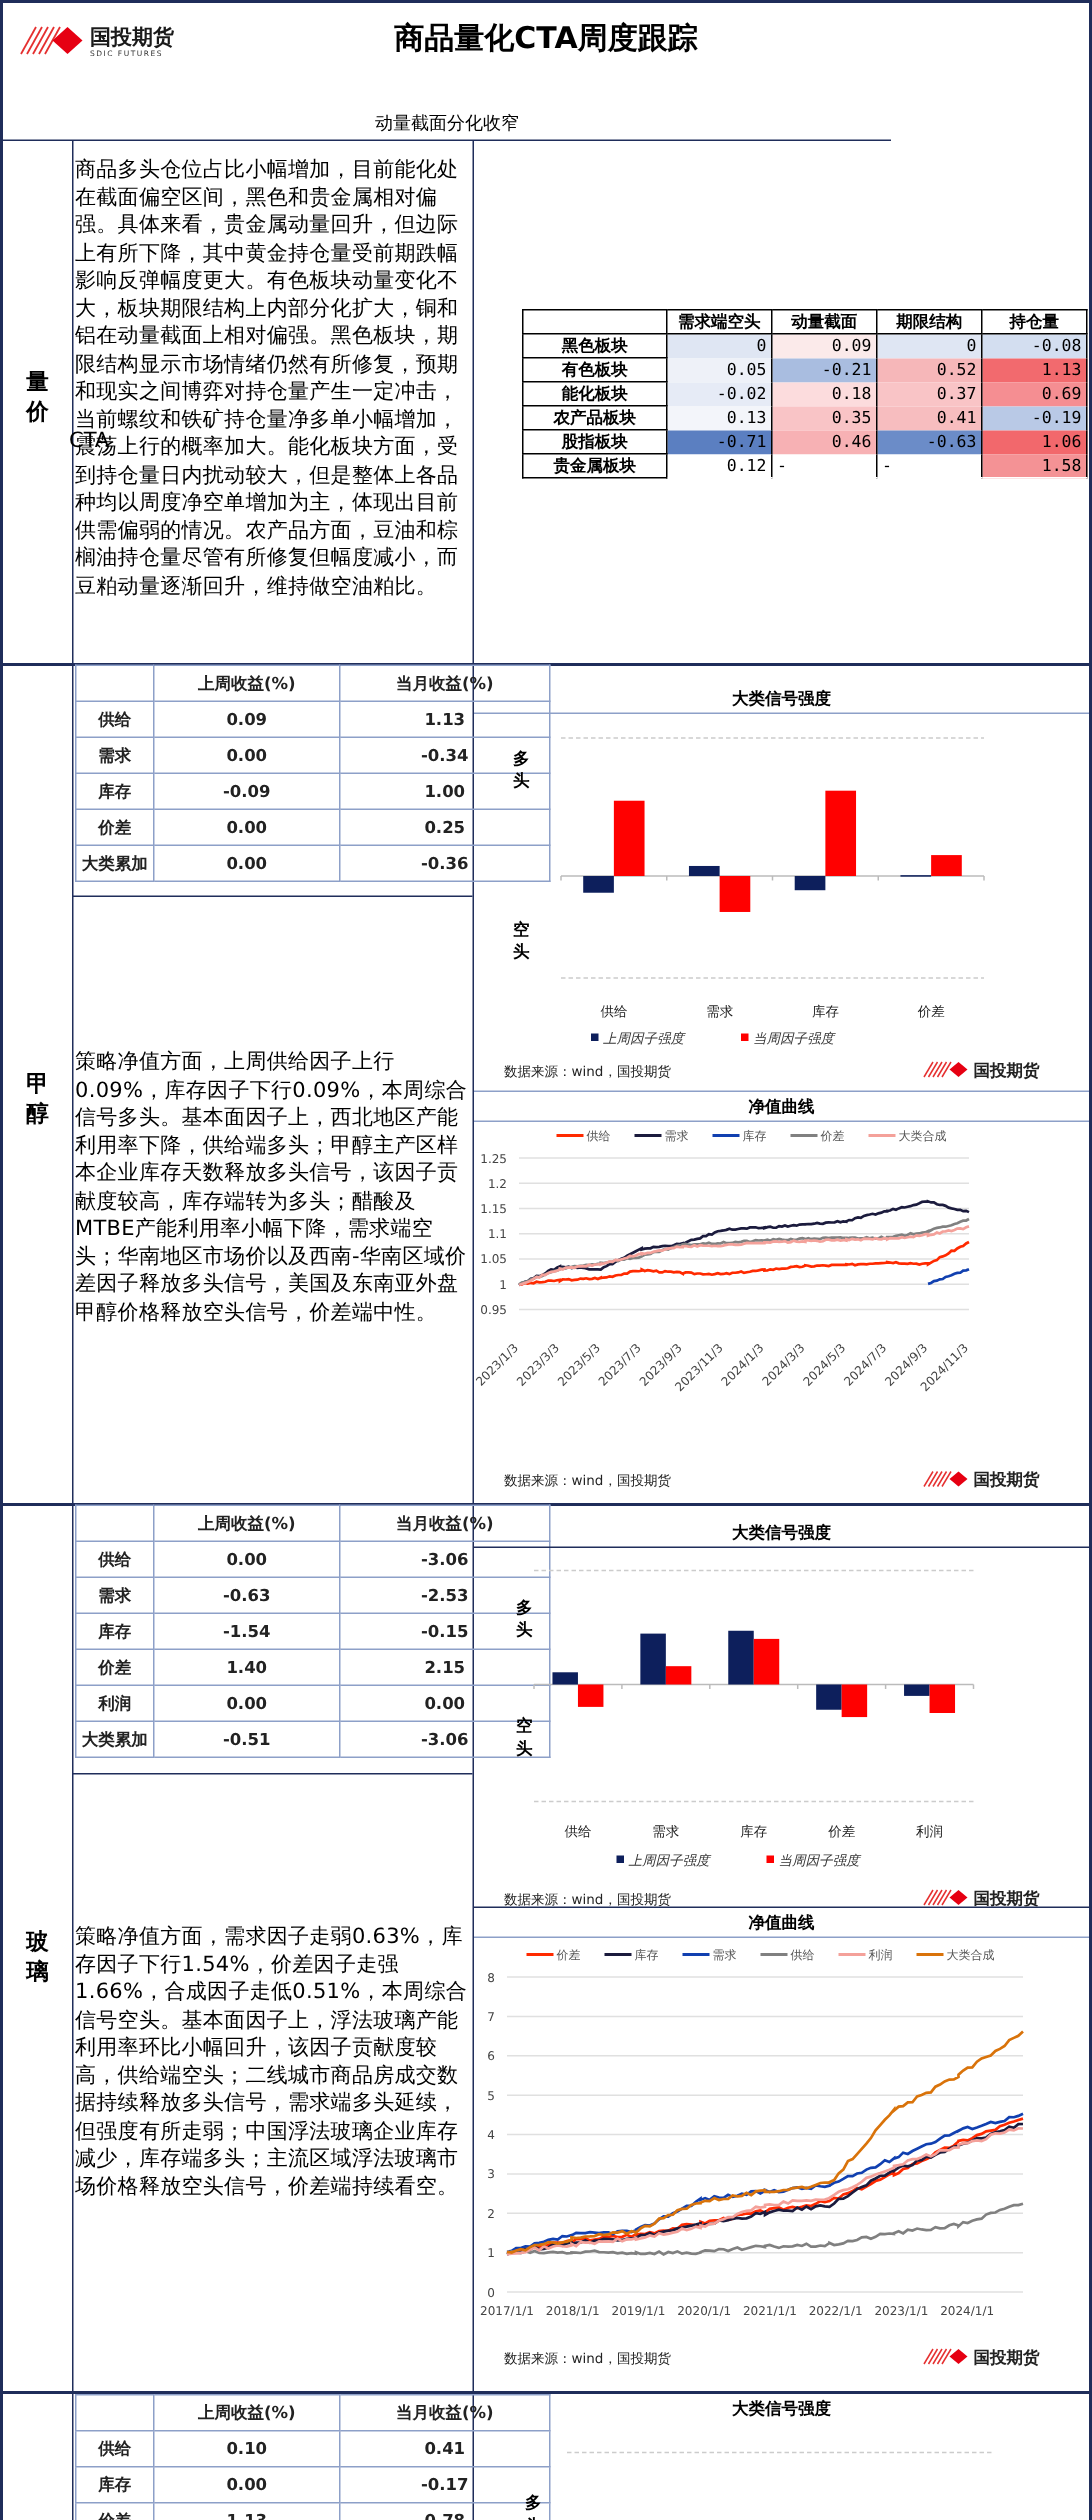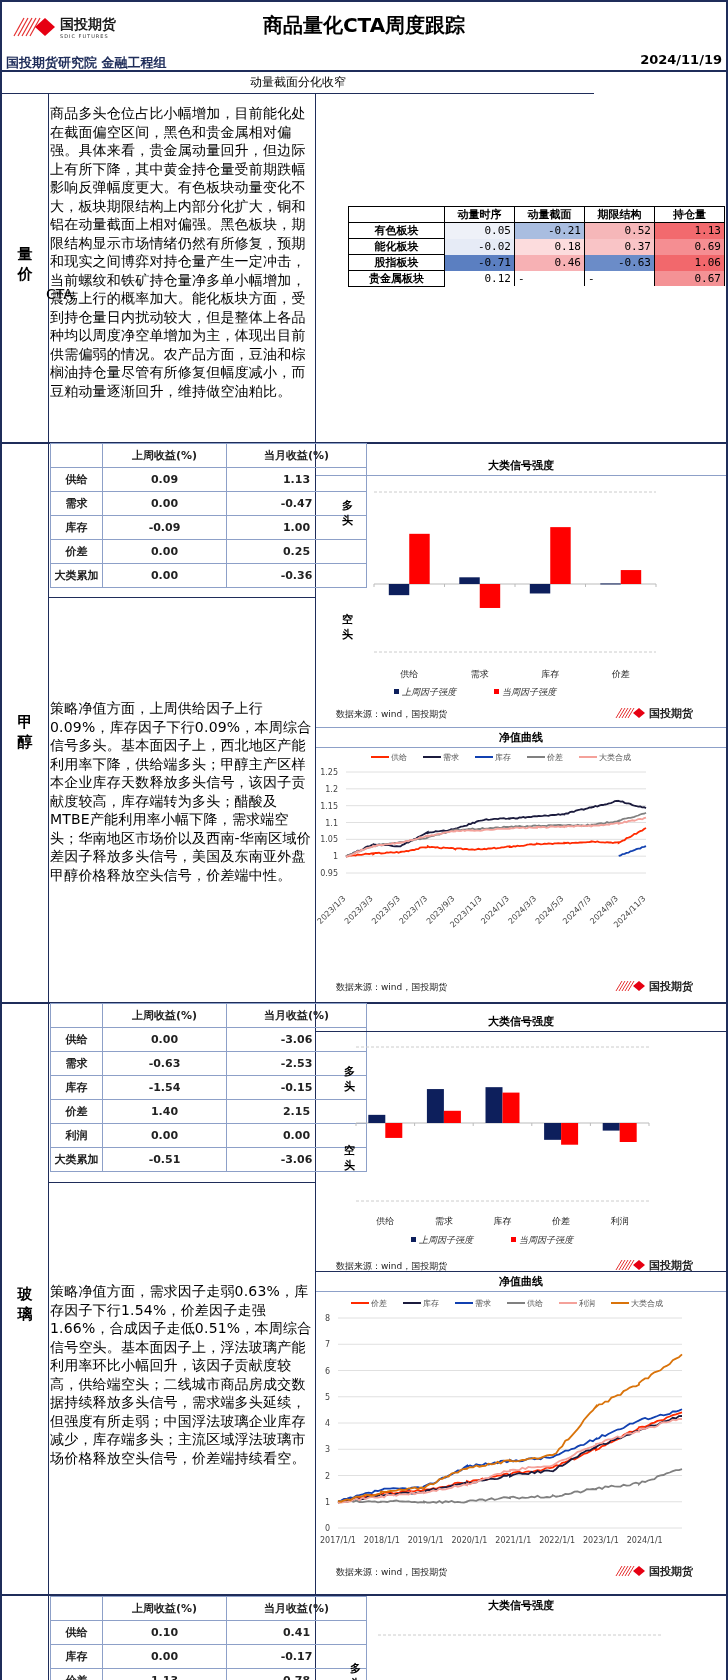--- a/index.html
+++ b/index.html
@@ -54,98 +54,108 @@
         </svg>
       </div>
       <div>
         <span class="logo-text">国投期货</span>
         <span class="logo-sub">SDIC FUTURES</span>
       </div>
     </div>
     <div class="title">商品量化CTA周度跟踪</div>
   </div>
 
-  <div class="subheader">
-    <div class="org">国投期货研究院 金融工程组</div>
-    <div class="date">2024/11/19</div>
-  </div>
 
   <div class="section-title">动量截面分化收窄</div>
 
   <div class="vline" style="left:46px;top:92px;height:1588px;"></div>
   <div class="vline" style="left:313px;top:92px;height:1588px;"></div>
   <div class="hline2" style="left:0;top:440px;width:724px;"></div>
   <div class="hline2" style="left:0;top:1000px;width:724px;"></div>
   <div class="hline2" style="left:0;top:1592px;width:724px;"></div>
 
   <div class="label" style="left:0;top:242px;">
     <div>量</div>
     <div>价</div>
     <div style="font-weight:normal;font-size:14px;padding-left:44px;">CTA</div>
   </div>
   <div class="para" style="top:102px;">商品多头仓位占比小幅增加，目前能化处在截面偏空区间，黑色和贵金属相对偏强。具体来看，贵金属动量回升，但边际上有所下降，其中黄金持仓量受前期跌幅影响反弹幅度更大。有色板块动量变化不大，板块期限结构上内部分化扩大，铜和铝在动量截面上相对偏强。黑色板块，期限结构显示市场情绪仍然有所修复，预期和现实之间博弈对持仓量产生一定冲击，当前螺纹和铁矿持仓量净多单小幅增加，震荡上行的概率加大。能化板块方面，受到持仓量日内扰动较大，但是整体上各品种均以周度净空单增加为主，体现出目前供需偏弱的情况。农产品方面，豆油和棕榈油持仓量尽管有所修复但幅度减小，而豆粕动量逐渐回升，维持做空油粕比。</div>
 
   <table class="hm">
     <thead>
       <tr>
         <th style="border-left:1px solid #000;width:96px;"></th>
-        <th>动量时序</th>
+        <th>需求端空头</th>
         <th>动量截面</th>
         <th>期限结构</th>
         <th>持仓量</th>
       </tr>
     </thead>
     <tbody id="hm-body">
         <tr>
+          <td class="rl">黑色板块</td>
+          <td class="v" style="background: rgb(223, 230, 243);">0</td>
+          <td class="v" style="background: rgb(251, 234, 234);">0.09</td>
+          <td class="v" style="background: rgb(223, 230, 243);">0</td>
+          <td class="v" style="background: rgb(211, 222, 240);">-0.08</td>
+        </tr>
+        <tr>
           <td class="rl">有色板块</td>
           <td class="v" style="background: rgb(238, 241, 248);">0.05</td>
           <td class="v" style="background: rgb(169, 189, 224);">-0.21</td>
           <td class="v" style="background: rgb(246, 183, 185);">0.52</td>
           <td class="v" style="background: rgb(242, 106, 110);">1.13</td>
         </tr>
         <tr>
           <td class="rl">能化板块</td>
           <td class="v" style="background: rgb(230, 235, 246);">-0.02</td>
           <td class="v" style="background: rgb(252, 220, 221);">0.18</td>
           <td class="v" style="background: rgb(249, 196, 198);">0.37</td>
           <td class="v" style="background: rgb(245, 142, 146);">0.69</td>
         </tr>
         <tr>
+          <td class="rl">农产品板块</td>
+          <td class="v" style="background: rgb(243, 245, 250);">0.13</td>
+          <td class="v" style="background: rgb(249, 196, 198);">0.35</td>
+          <td class="v" style="background: rgb(247, 189, 191);">0.41</td>
+          <td class="v" style="background: rgb(185, 201, 230);">-0.19</td>
+        </tr>
+        <tr>
           <td class="rl">股指板块</td>
           <td class="v" style="background: rgb(91, 127, 193);">-0.71</td>
           <td class="v" style="background: rgb(247, 177, 180);">0.46</td>
           <td class="v" style="background: rgb(107, 140, 200);">-0.63</td>
           <td class="v" style="background: rgb(242, 104, 108);">1.06</td>
         </tr>
         <tr>
           <td class="rl">贵金属板块</td>
           <td class="v" style="background: rgb(255, 255, 255); border-bottom: 1px solid rgb(255, 255, 255); padding-left: 12px;">0.12</td>
           <td class="v" style="background: rgb(255, 255, 255); border-bottom: 1px solid rgb(255, 255, 255); text-align: left;">-</td>
           <td class="v" style="background: rgb(255, 255, 255); border-bottom: 1px solid rgb(255, 255, 255); text-align: left;">-</td>
-          <td class="v" style="background: rgb(244, 146, 149); border-bottom: 1px solid rgb(255, 255, 255);">0.67</td>
+          <td class="v" style="background: rgb(244, 146, 149); border-bottom: 1px solid rgb(255, 255, 255);">1.58</td>
         </tr>
       </tbody>
   </table>
 
   <table class="rt" style="top:441px;">
     <tbody>
         <tr>
       <td class="c0"></td>
       <td class="c1">上周收益(%)</td>
       <td class="c2">当月收益(%)</td>
     </tr>
     <tr>
           <td>供给</td>
           <td>0.09</td>
           <td>1.13</td>
         </tr>
     <tr>
           <td>需求</td>
           <td>0.00</td>
-          <td>-0.47</td>
+          <td>-0.34</td>
         </tr>
     <tr class="sep">
           <td>库存</td>
           <td>-0.09</td>
           <td>1.00</td>
         </tr>
     <tr>
           <td>价差</td>
           <td>0.00</td>
           <td>0.25</td>

